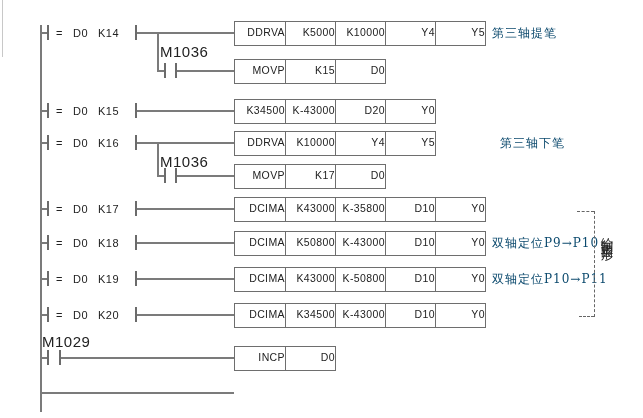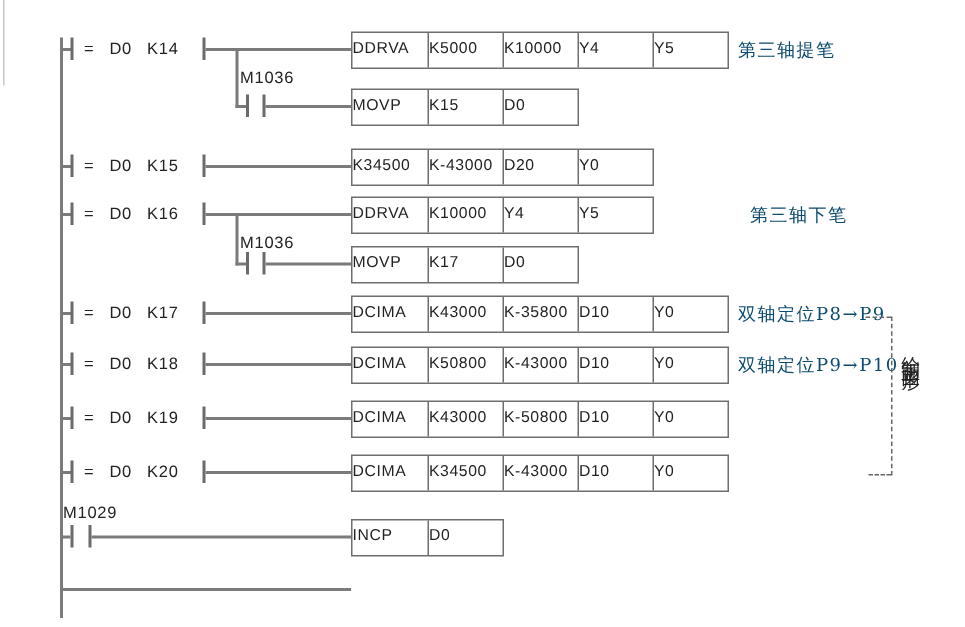--- a/index.html
+++ b/index.html
@@ -8,27 +8,27 @@
     font-family:"Liberation Sans",sans-serif;color:#222;
   }
   .wire{position:absolute;height:1.6px;background:#7b7b7b;}
   .vwire{position:absolute;width:1.6px;background:#7b7b7b;}
   .tick{position:absolute;width:2px;height:15px;background:#6b6b6b;}
   .cbar{position:absolute;width:2px;height:15px;background:#6b6b6b;}
   .cond{
     position:absolute;height:14px;line-height:14px;font-size:11px;letter-spacing:.5px;
     display:flex;gap:10px;white-space:nowrap;color:#222;
   }
-  .lbl{position:absolute;height:12px;line-height:12px;font-size:11px;letter-spacing:.5px;color:#222;text-align:right;}
+  .lbl{position:absolute;height:12px;line-height:12px;font-size:15px;letter-spacing:.5px;color:#222;text-align:right;}
   .ibox{
     position:absolute;display:flex;height:25px;box-sizing:border-box;
     border:1.5px solid #6e6e6e;background:#fff;
   }
   .cell{
-    width:50px;box-sizing:border-box;text-align:left;line-height:21px;
+    width:50px;box-sizing:border-box;text-align:right;line-height:21px;
     font-size:10.5px;letter-spacing:.4px;border-left:1.5px solid #6e6e6e;white-space:nowrap;overflow:hidden;
   }
   .cell:first-child{border-left:none;}
   .cmt{
     position:absolute;height:15px;line-height:15px;font-size:12px;letter-spacing:1px;
     white-space:nowrap;font-family:"DejaVu Serif","Liberation Serif",serif;color:#0c4a6e;
   }
   .hdash{position:absolute;height:0;border-top:1.2px dashed #666;}
   .vdash{position:absolute;width:0;border-left:1.2px dashed #666;}
   .vnote{
@@ -131,21 +131,20 @@
   </div>
   <div class="tick" style="left:135px;top:201px"></div>
   <div class="wire" style="left:137px;top:208px;width:97px"></div>
   <div class="ibox" style="left:234px;top:197px">
     <div class="cell">DCIMA</div>
     <div class="cell">K43000</div>
     <div class="cell">K-35800</div>
     <div class="cell">D10</div>
     <div class="cell">Y0</div>
   </div>
-  <div class="cmt" style="left:492px;top:202px">双轴定位P8→P9</div>
 
   <div class="wire" style="left:40px;top:242px;width:8px"></div>
   <div class="tick" style="left:47px;top:235px"></div>
   <div class="cond" style="left:56px;top:236px">
     <span>=</span>
     <span>D0</span>
     <span>K18</span>
   </div>
   <div class="tick" style="left:135px;top:235px"></div>
   <div class="wire" style="left:137px;top:242px;width:97px"></div>
@@ -167,20 +166,21 @@
   </div>
   <div class="tick" style="left:135px;top:271px"></div>
   <div class="wire" style="left:137px;top:278px;width:97px"></div>
   <div class="ibox" style="left:234px;top:267px">
     <div class="cell">DCIMA</div>
     <div class="cell">K43000</div>
     <div class="cell">K-50800</div>
     <div class="cell">D10</div>
     <div class="cell">Y0</div>
   </div>
+  <div class="cmt" style="left:492px;top:272px">双轴定位P10→P11</div>
 
   <div class="wire" style="left:40px;top:314px;width:8px"></div>
   <div class="tick" style="left:47px;top:307px"></div>
   <div class="cond" style="left:56px;top:308px">
     <span>=</span>
     <span>D0</span>
     <span>K20</span>
   </div>
   <div class="tick" style="left:135px;top:307px"></div>
   <div class="wire" style="left:137px;top:314px;width:97px"></div>

